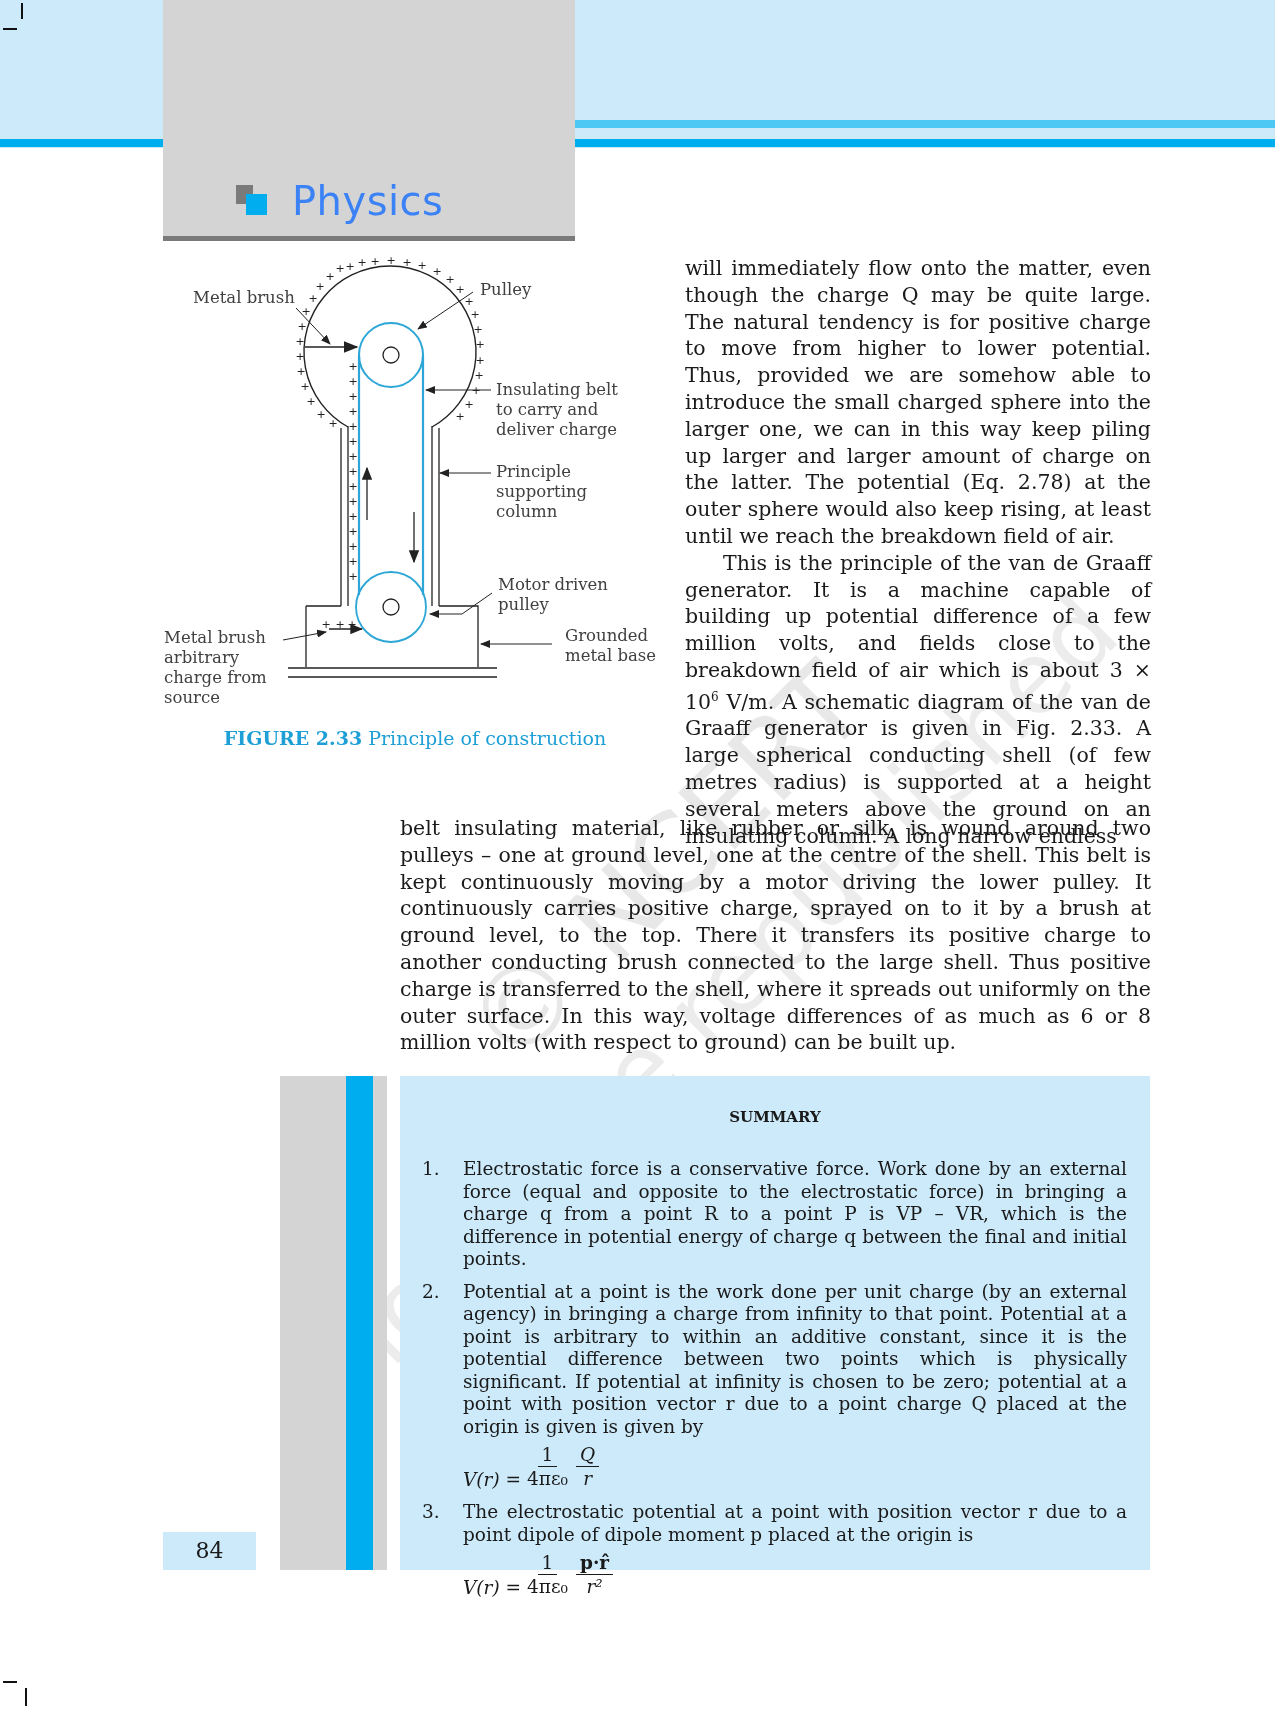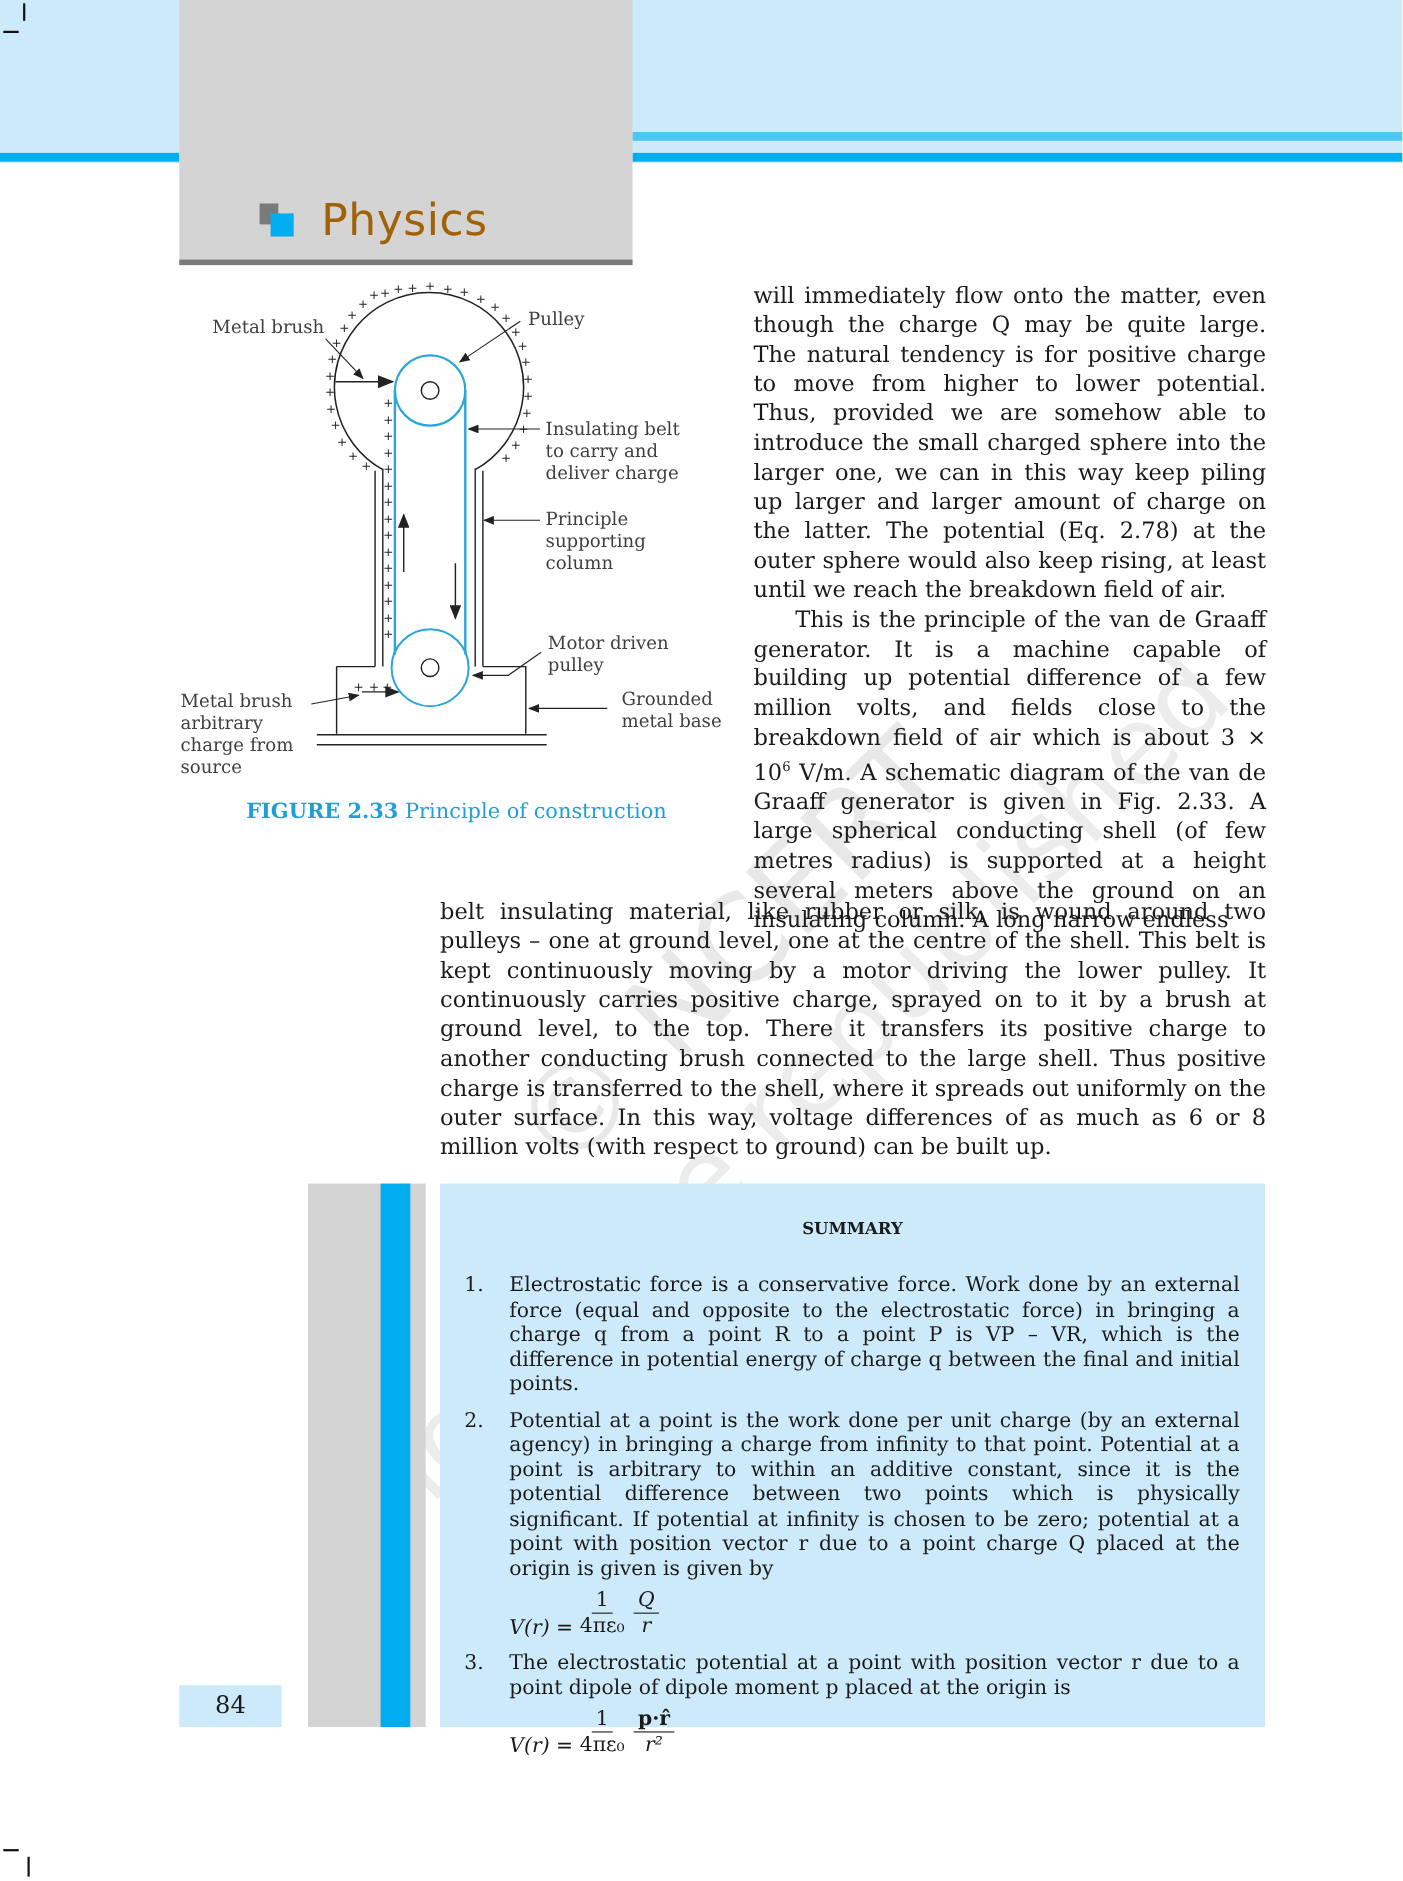--- a/index.html
+++ b/index.html
@@ -7,21 +7,21 @@
        font-family:"DejaVu Serif","Liberation Serif",serif;color:#1a1a1a;}
   .abs{position:absolute;}
   
   .band{left:0;top:0;width:1275px;height:148px;background:#cdeafa;}
   .line-left{left:0;top:139px;width:163px;height:8px;background:#00aeef;}
   .line-r1{left:575px;top:120px;width:700px;height:8px;background:#4dc7f3;}
   .line-r2{left:575px;top:139px;width:700px;height:8px;background:#00aeef;}
   .tab{left:163px;top:0;width:412px;height:236px;background:#d4d4d4;border-bottom:5px solid #7a7a7a;}
   .sq1{left:236px;top:185px;width:17px;height:19px;background:#7a7a7a;}
   .sq2{left:246px;top:194px;width:21px;height:21px;background:#00aeef;}
-  .title{left:292px;top:178px;font-family:"DejaVu Sans","Liberation Sans",sans-serif;font-size:40px;color:#a16207;letter-spacing:0.5px;}
+  .title{left:292px;top:178px;font-family:"DejaVu Sans","Liberation Sans",sans-serif;font-size:40px;color:#3b82f6;letter-spacing:0.5px;}
   .crop{background:#111;}
   
   .lbl{font-size:16.5px;line-height:20px;color:#404040;}
   .caption{left:200px;top:726px;width:430px;text-align:center;color:#1e9fd6;font-size:19px;line-height:25px;}
   .caption b{font-weight:bold;}
   
   .col-text{left:685px;top:255px;width:466px;font-size:20.5px;line-height:26.8px;text-align:justify;}
   .col-text p{margin:0;}
   .indent{text-indent:38px;}
   .full-text{left:400px;top:815px;width:751px;font-size:20.5px;line-height:26.8px;text-align:justify;}

